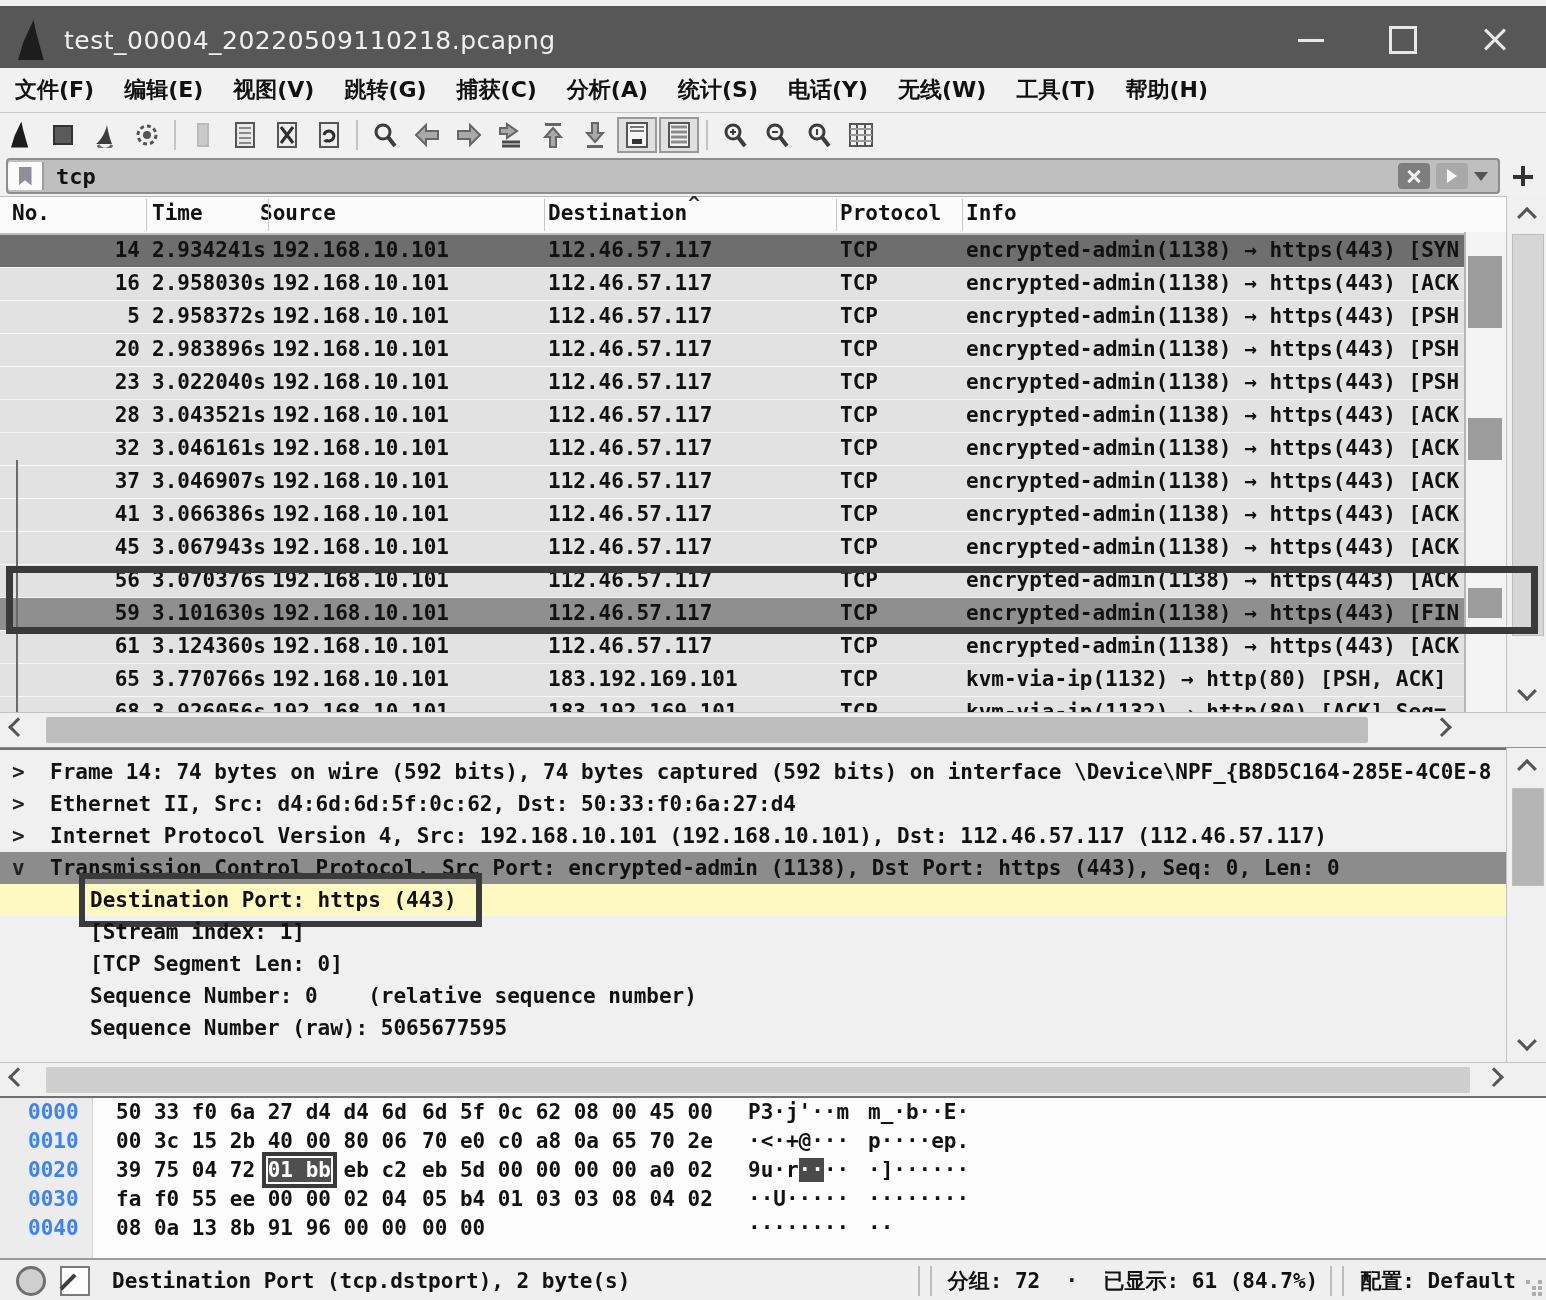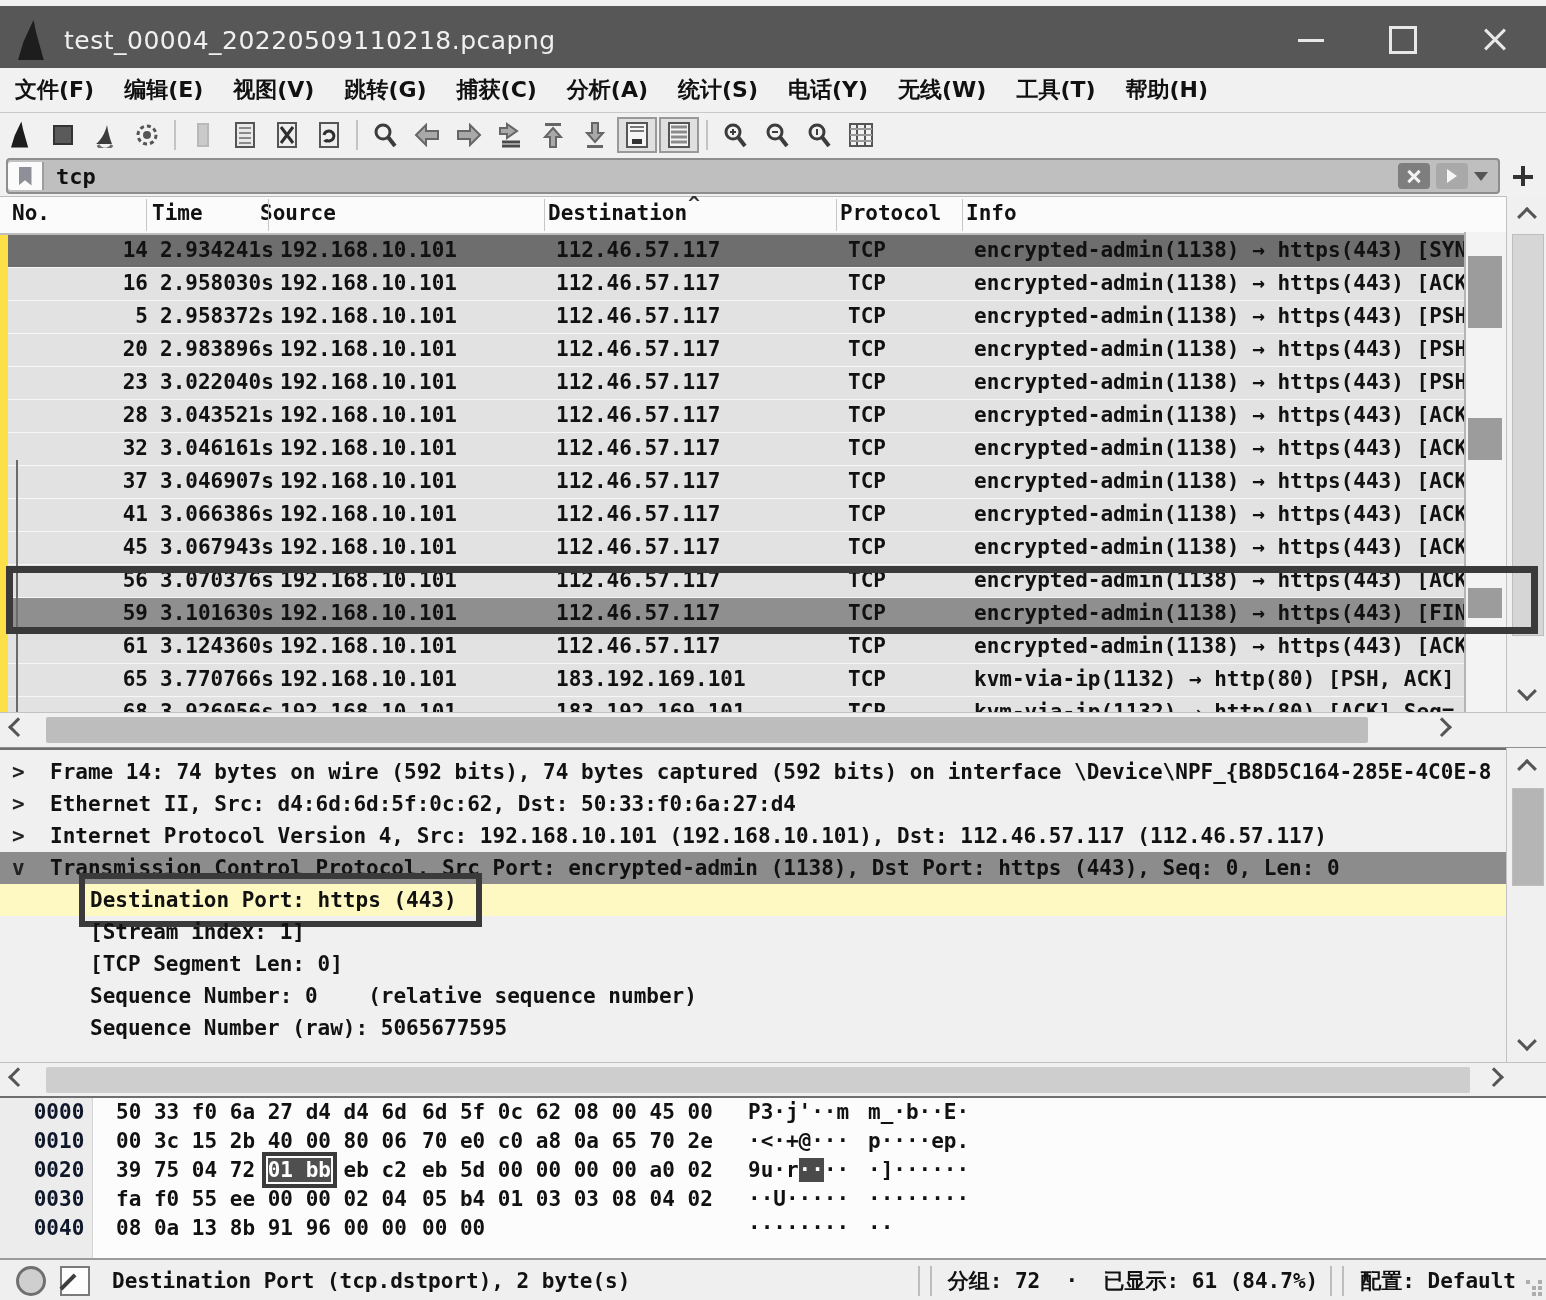--- a/index.html
+++ b/index.html
@@ -42,26 +42,26 @@
   .ff-x .x::before{transform:rotate(45deg);} .ff-x .x::after{transform:rotate(-45deg);}
   .ff-go{background:#a9a9a9;}
   .arrow-right-glyph{width:0;height:0;border-left:10px solid #f5f5f5;border-top:7px solid transparent;border-bottom:7px solid transparent;}
   .arrow-right-glyph::before{content:"";}
   .ff-dd{width:0;height:0;border-top:9px solid #555;border-left:7px solid transparent;border-right:7px solid transparent;margin-right:4px;}
   .plus-btn{width:34px;height:32px;margin:0 6px;display:flex;align-items:center;justify-content:center;}
   .plus{position:relative;width:20px;height:20px;}
   .plus::before{content:"";position:absolute;left:0;top:9px;width:20px;border-top:4px solid #333;}
   .plus::after{content:"";position:absolute;left:8px;top:0;height:20px;border-left:4px solid #333;}
   
-  .plist{position:absolute;left:0;top:196px;width:1506px;height:516px;background:#fde047;font-family:"DejaVu Sans Mono","Liberation Mono",monospace;font-weight:700;overflow:hidden;}
+  .plist{position:absolute;left:0;top:196px;width:1506px;height:516px;background:#6d28d9;font-family:"DejaVu Sans Mono","Liberation Mono",monospace;font-weight:700;overflow:hidden;}
   .phdr{position:relative;height:36px;background:#fbfbfb;border-bottom:2px solid #bdbdbd;border-top:1px solid #bdbdbd;font-size:21px;}
   .phdr .hcell{position:absolute;top:4px;}
   .hsep{position:absolute;top:2px;height:32px;border-left:1px solid #c6c6c6;}
   .sort-caret{position:absolute;top:-6px;left:688px;font-size:20px;color:#333;}
-  #packet-rows{position:relative;height:480px;padding-left:8px;}
+  #packet-rows{position:relative;height:480px;}
   .prow{position:relative;height:32px;background:#e2e2e2;border-bottom:1px solid #f6f6f6;font-size:21px;line-height:31px;}
   .prow.selected{background:#6e6e6e;}
   .prow.hl{background:#8f8f8f;}
   .pc{position:absolute;white-space:nowrap;overflow:hidden;}
   .c-no{left:0;width:140px;text-align:right;}
   .c-time{left:152px;width:118px;}
   .c-source{left:272px;width:272px;}
   .c-destination{left:548px;width:288px;}
   .c-protocol{left:840px;width:120px;}
   .c-info{left:966px;right:2px;}
@@ -91,21 +91,21 @@
   .dexp{display:inline-block;width:34px;padding-left:12px;color:#222;}
   .ind0 .dtext{margin-left:4px;} .ind1 .dtext{margin-left:44px;}
   .boxed-text{outline:6px solid #3a3a3a;outline-offset:5px;display:inline-block;padding-right:14px;}
   .details-vscroll{left:1506px;top:748px;height:314px;}
   
   .hexpane{position:absolute;left:0;top:1096px;width:1546px;height:162px;background:#fcfcfc;border-top:2px solid #6f6f6f;
     font-family:"DejaVu Sans Mono","Liberation Mono",monospace;font-weight:700;font-size:21px;overflow:hidden;}
   .offcol{position:absolute;left:0;top:0;width:92px;height:100%;background:#ececec;border-right:1px solid #d5d5d5;}
   .hxrow{position:relative;height:29px;line-height:29px;white-space:pre;display:flex;}
   .hxrow:first-child{margin-top:6px;}
-  .hx-off{width:62px;margin-left:28px;color:#0f172a;text-align:center;}
+  .hx-off{width:62px;margin-left:28px;color:#3b82f6;}
   .hx-h1{width:292px;margin-left:26px;}
   .hx-h2{width:292px;margin-left:14px;}
   .hx-a1{width:108px;margin-left:34px;}
   .hx-a2{margin-left:12px;}
   .hx-sel{background:#4f4f4f;color:#fff;outline:4px solid #3a3a3a;outline-offset:2px;}
   .asc-sel{background:#4a4a4a;color:#fff;}
   
   .statusbar{position:absolute;left:0;top:1258px;width:100%;height:42px;background:#efefef;border-top:2px solid #9b9b9b;
     display:flex;align-items:center;font-family:"DejaVu Sans Mono","Liberation Mono",monospace;font-weight:700;font-size:21px;}
   .expert-dot{width:24px;height:24px;border-radius:50%;border:3px solid #6f6f6f;background:#cfcfcf;margin-left:16px;}

